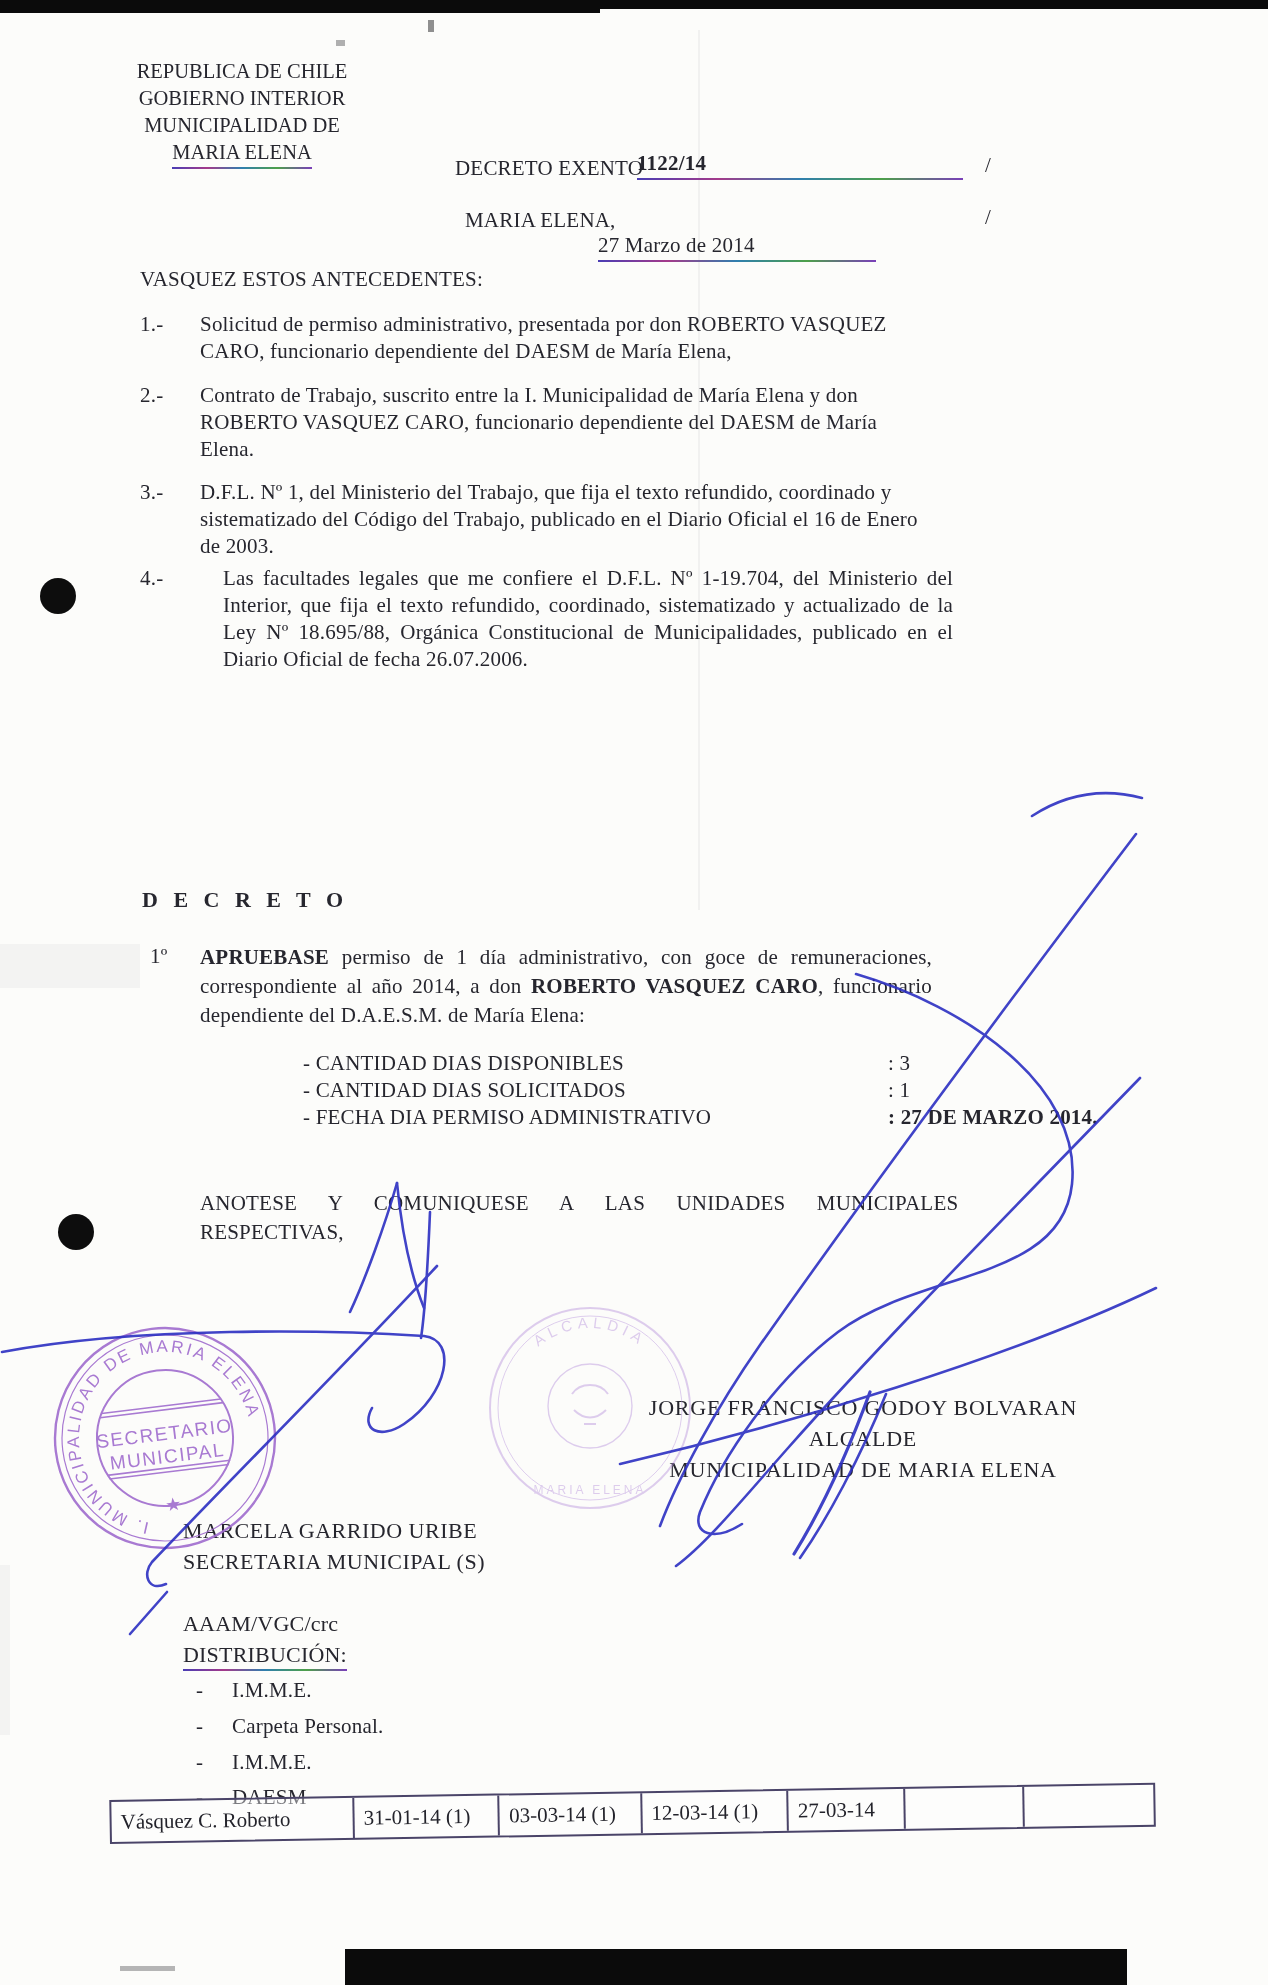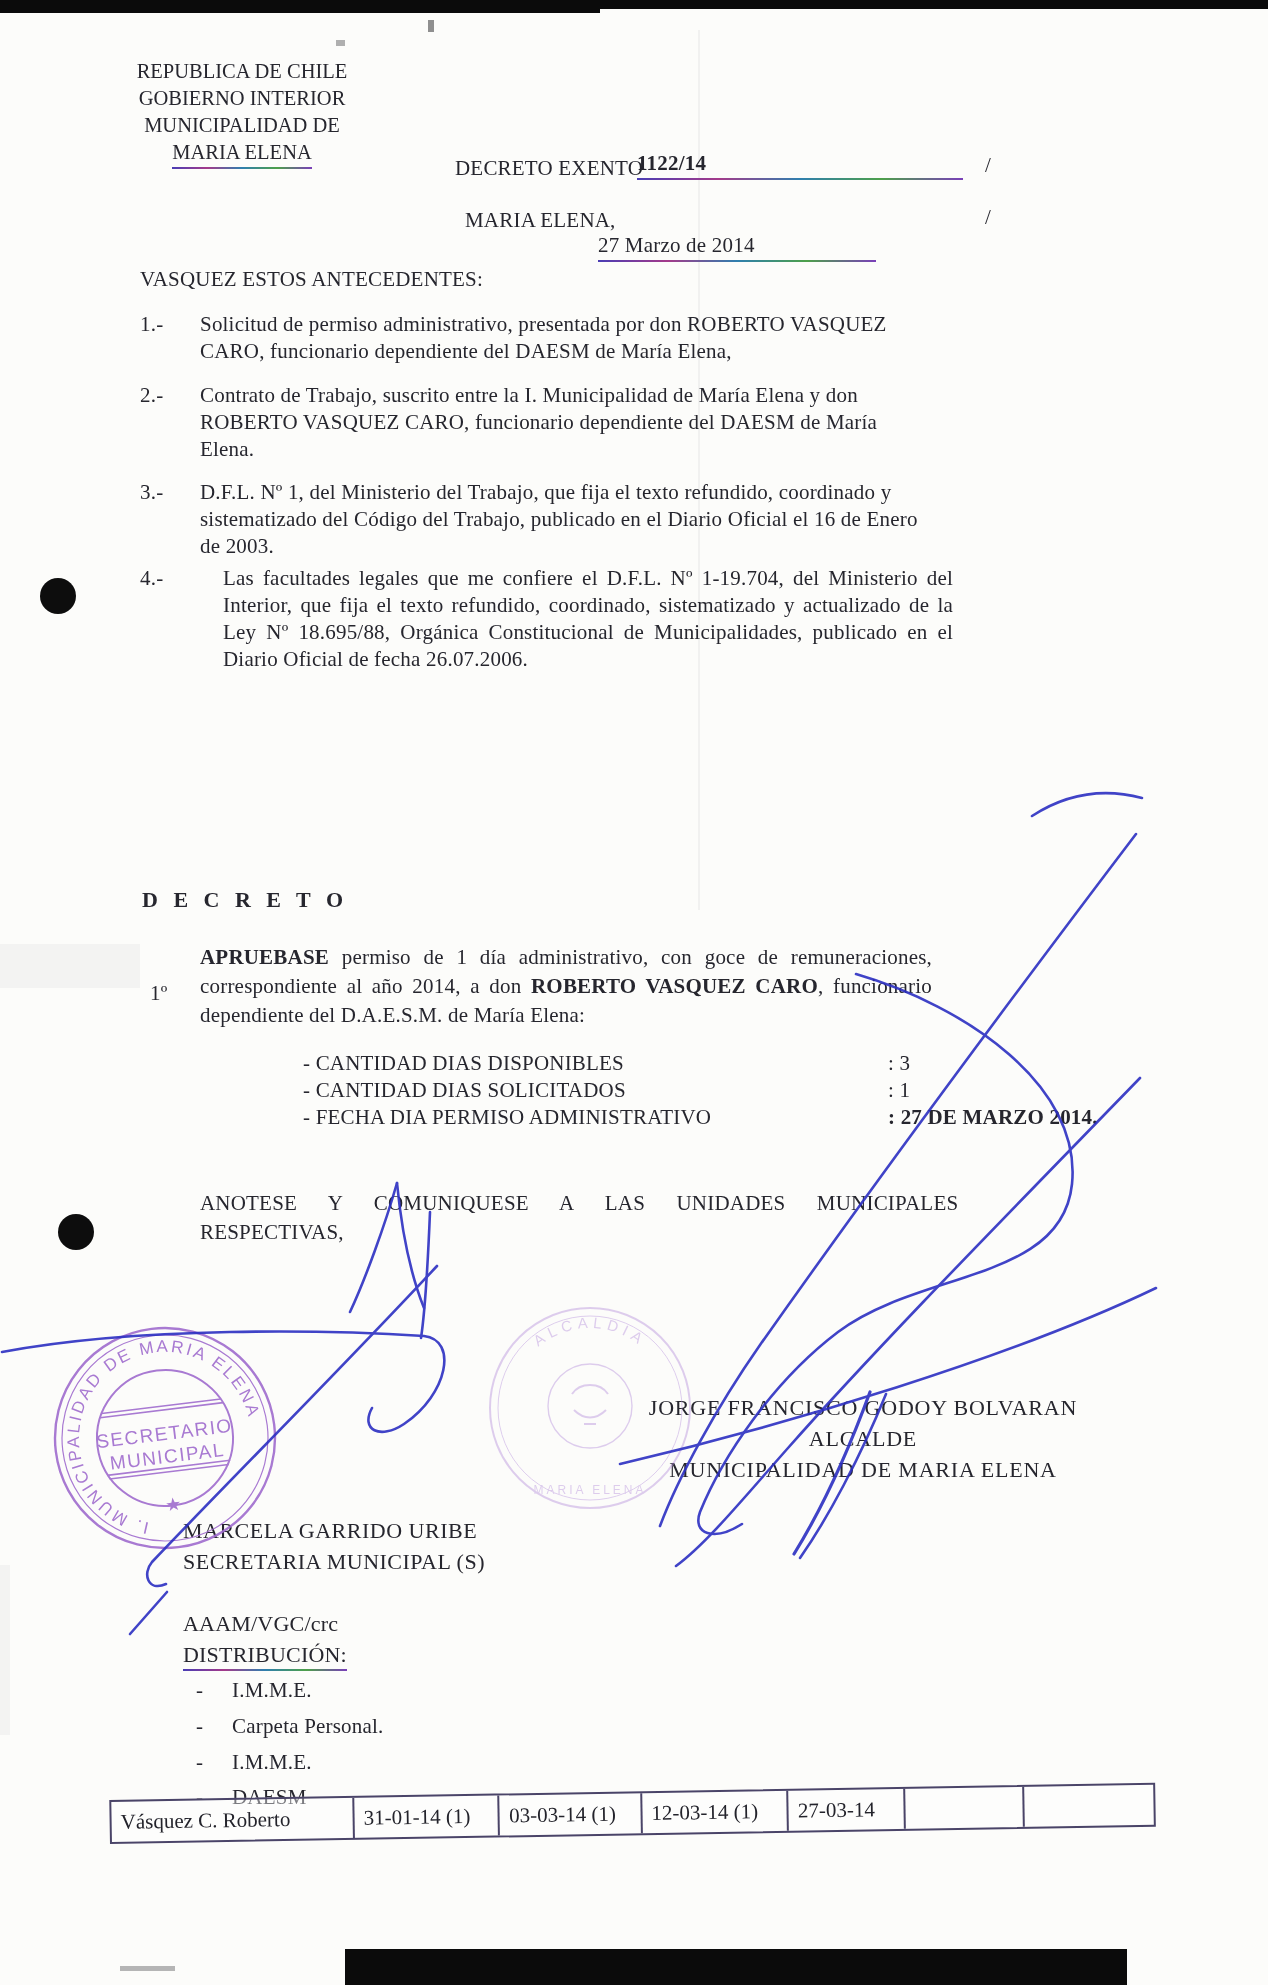--- a/index.html
+++ b/index.html
@@ -105,21 +105,21 @@
   <div class="abs txt v-text" style="top:382px;">Contrato de Trabajo, suscrito entre la I. Municipalidad de María Elena y don ROBERTO VASQUEZ CARO, funcionario dependiente del DAESM de María Elena.</div>
 
   <div class="abs txt v-num" style="top:479px;">3.-</div>
   <div class="abs txt v-text" style="top:479px;">D.F.L. Nº 1, del Ministerio del Trabajo, que fija el texto refundido, coordinado y sistematizado del Código del Trabajo, publicado en el Diario Oficial el 16 de Enero de 2003.</div>
 
   <div class="abs txt v-num" style="top:565px;">4.-</div>
   <div class="abs txt v-text just" style="top:565px;margin-left:23px;">Las facultades legales que me confiere el D.F.L. Nº 1-19.704, del Ministerio del Interior, que fija el texto refundido, coordinado, sistematizado y actualizado de la Ley Nº 18.695/88, Orgánica Constitucional de Municipalidades, publicado en el Diario Oficial de fecha 26.07.2006.</div>
 
   <div class="abs txt bold" style="left:142px;top:886px;letter-spacing:5px;font-size:22px;">D E C R E T O</div>
 
-  <div class="abs txt" style="left:150px;top:980px;">1º</div>
+  <div class="abs txt" style="left:150px;top:943px;">1º</div>
   <div class="abs txt just" style="left:200px;top:943px;width:732px;line-height:29px;">
     <span class="bold">APRUEBASE</span><span> permiso de 1 día administrativo, con goce de remuneraciones, correspondiente al año 2014, a don </span><span class="bold">ROBERTO VASQUEZ CARO</span><span>, funcionario dependiente del D.A.E.S.M. de María Elena:</span>
   </div>
 
   <div class="abs txt" style="left:255px;top:1050px;">
     <div class="detail-row">
       <span>- CANTIDAD DIAS DISPONIBLES</span>
       <span class="detail-val">:  3</span>
     </div>
     <div class="detail-row">

